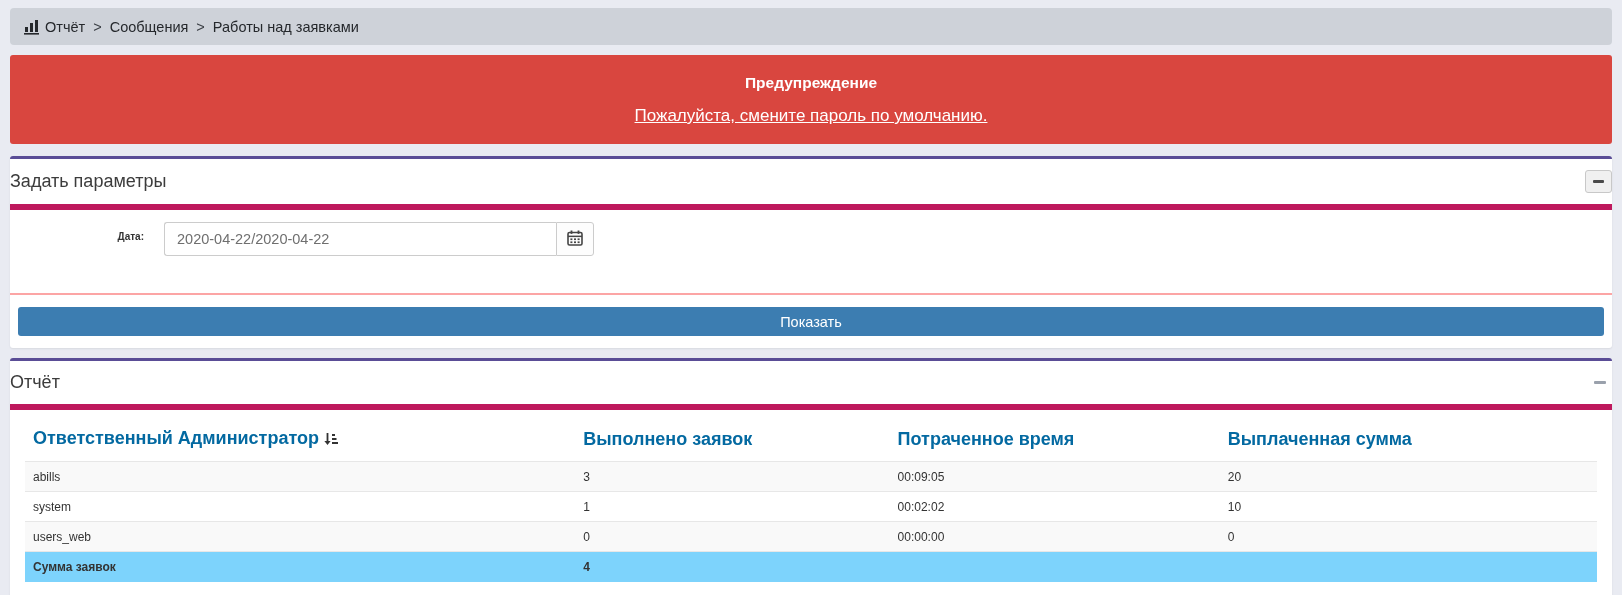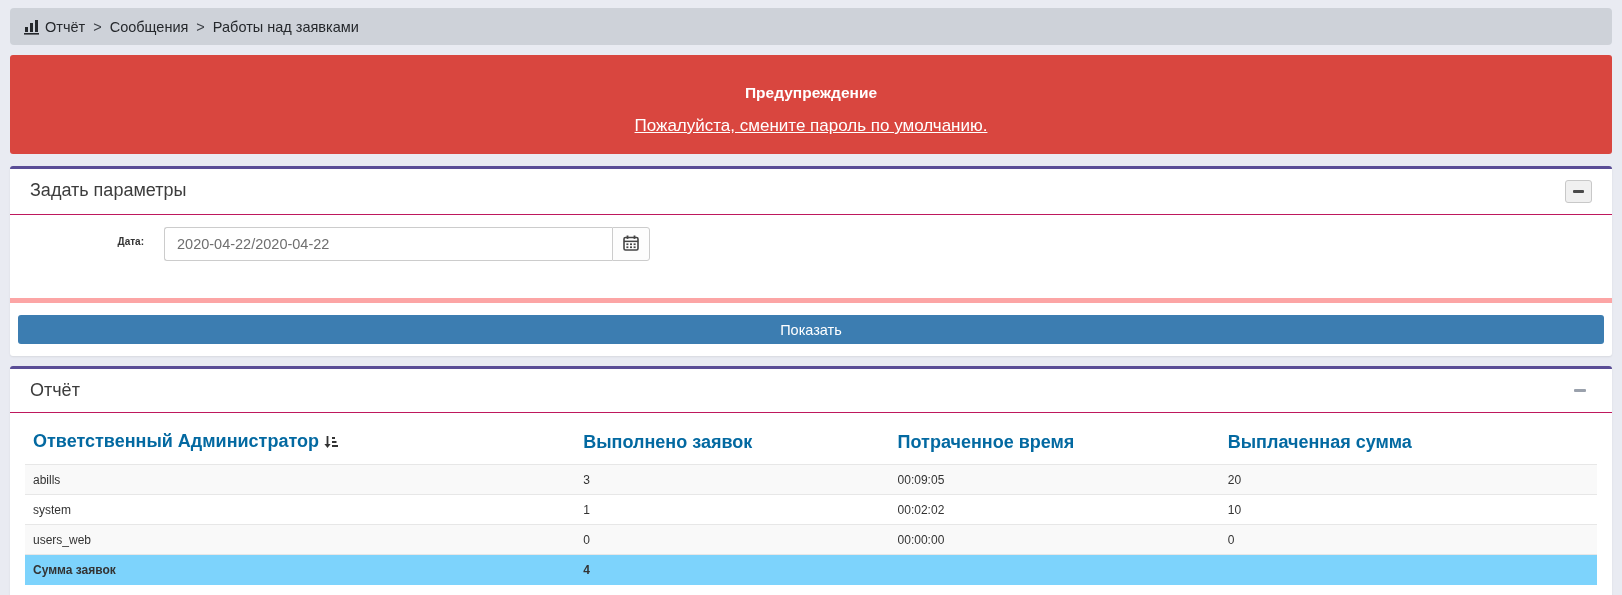--- a/index.html
+++ b/index.html
@@ -32,38 +32,38 @@
   
   .warning {
     background: #d9463f;
     border-radius: 3px;
     color: #ffffff;
     text-align: center;
     padding: 15px 10px 18px;
     margin-bottom: 12px;
     min-height: 88px;
   }
-  .warning-title { font-weight: bold; font-size: 15.5px; margin: 14px 0 14px; }
+  .warning-title { font-weight: bold; font-size: 15.5px; margin: 4px 0 14px; }
   .warning-link {
     color: #ffffff; font-size: 17px; text-decoration: underline;
     display: inline-block; cursor: pointer;
   }
 
   
   .panel {
     background: #ffffff;
     border-top: 3px solid #5a4d96;
     border-radius: 3px;
     box-shadow: 0 1px 2px rgba(0,0,0,0.08);
     margin-bottom: 10px;
   }
   .panel-heading {
-    display: flex; align-items: flex-start; justify-content: space-between;
-    padding: 11px 20px;
-    border-bottom: 1px solid #be185d;
+    display: flex; align-items: center; justify-content: space-between;
+    padding: 11px 0;
+    border-bottom: 6px solid #be185d;
   }
   .panel-title { font-size: 18px; color: #3c3c3c; }
   .collapse-btn {
     width: 27px; height: 23px;
     background: #f0f0f0;
     border: 1px solid #c8c8c8;
     border-radius: 3px;
     display: flex; align-items: center; justify-content: center;
     cursor: pointer; padding: 0;
   }
@@ -74,37 +74,37 @@
     width: 24px; height: 20px; padding: 0;
   }
   .dash-plain { display: block; width: 12px; height: 3px; background: #9aa1ac; border-radius: 1px; }
 
   
   .panel-body-form { padding: 12px 16px 37px; display: flex; }
   .form-label {
     width: 118px; text-align: right; font-weight: bold; font-size: 10px;
     padding-top: 9px; margin-right: 20px; color: #333;
   }
-  .input-group { display: flex; width: 486px; }
+  .input-group { display: flex; width: 430px; }
   .date-input {
     flex: 1; height: 34px;
     border: 1px solid #cccccc; border-right: none;
     border-radius: 3px 0 0 3px;
     padding: 6px 12px; font-size: 14.5px; color: #6f6f6f;
     font-family: "Liberation Sans", "DejaVu Sans", sans-serif;
     outline: none; background: #fff;
   }
   .calendar-addon {
     width: 38px; height: 34px;
     border: 1px solid #cccccc; border-radius: 0 3px 3px 0;
     background: #fdfdfd;
     display: flex; align-items: center; justify-content: center;
     cursor: pointer; padding: 0;
   }
-  .panel-footer { border-top: 5px solid #fca5a5; padding: 12px 8px; }
+  .panel-footer { border-top: 2px solid #fca5a5; padding: 12px 8px; }
   .show-btn {
     display: block; width: 100%; height: 29px;
     background: #3c7db1; border: none; border-radius: 3px;
     color: #ffffff; font-size: 14.5px; cursor: pointer;
     font-family: "Liberation Sans", "DejaVu Sans", sans-serif;
   }
 
   
   .panel-body-table { padding: 8px 15px 25px; }
   table.report { width: 100%; border-collapse: collapse; }

